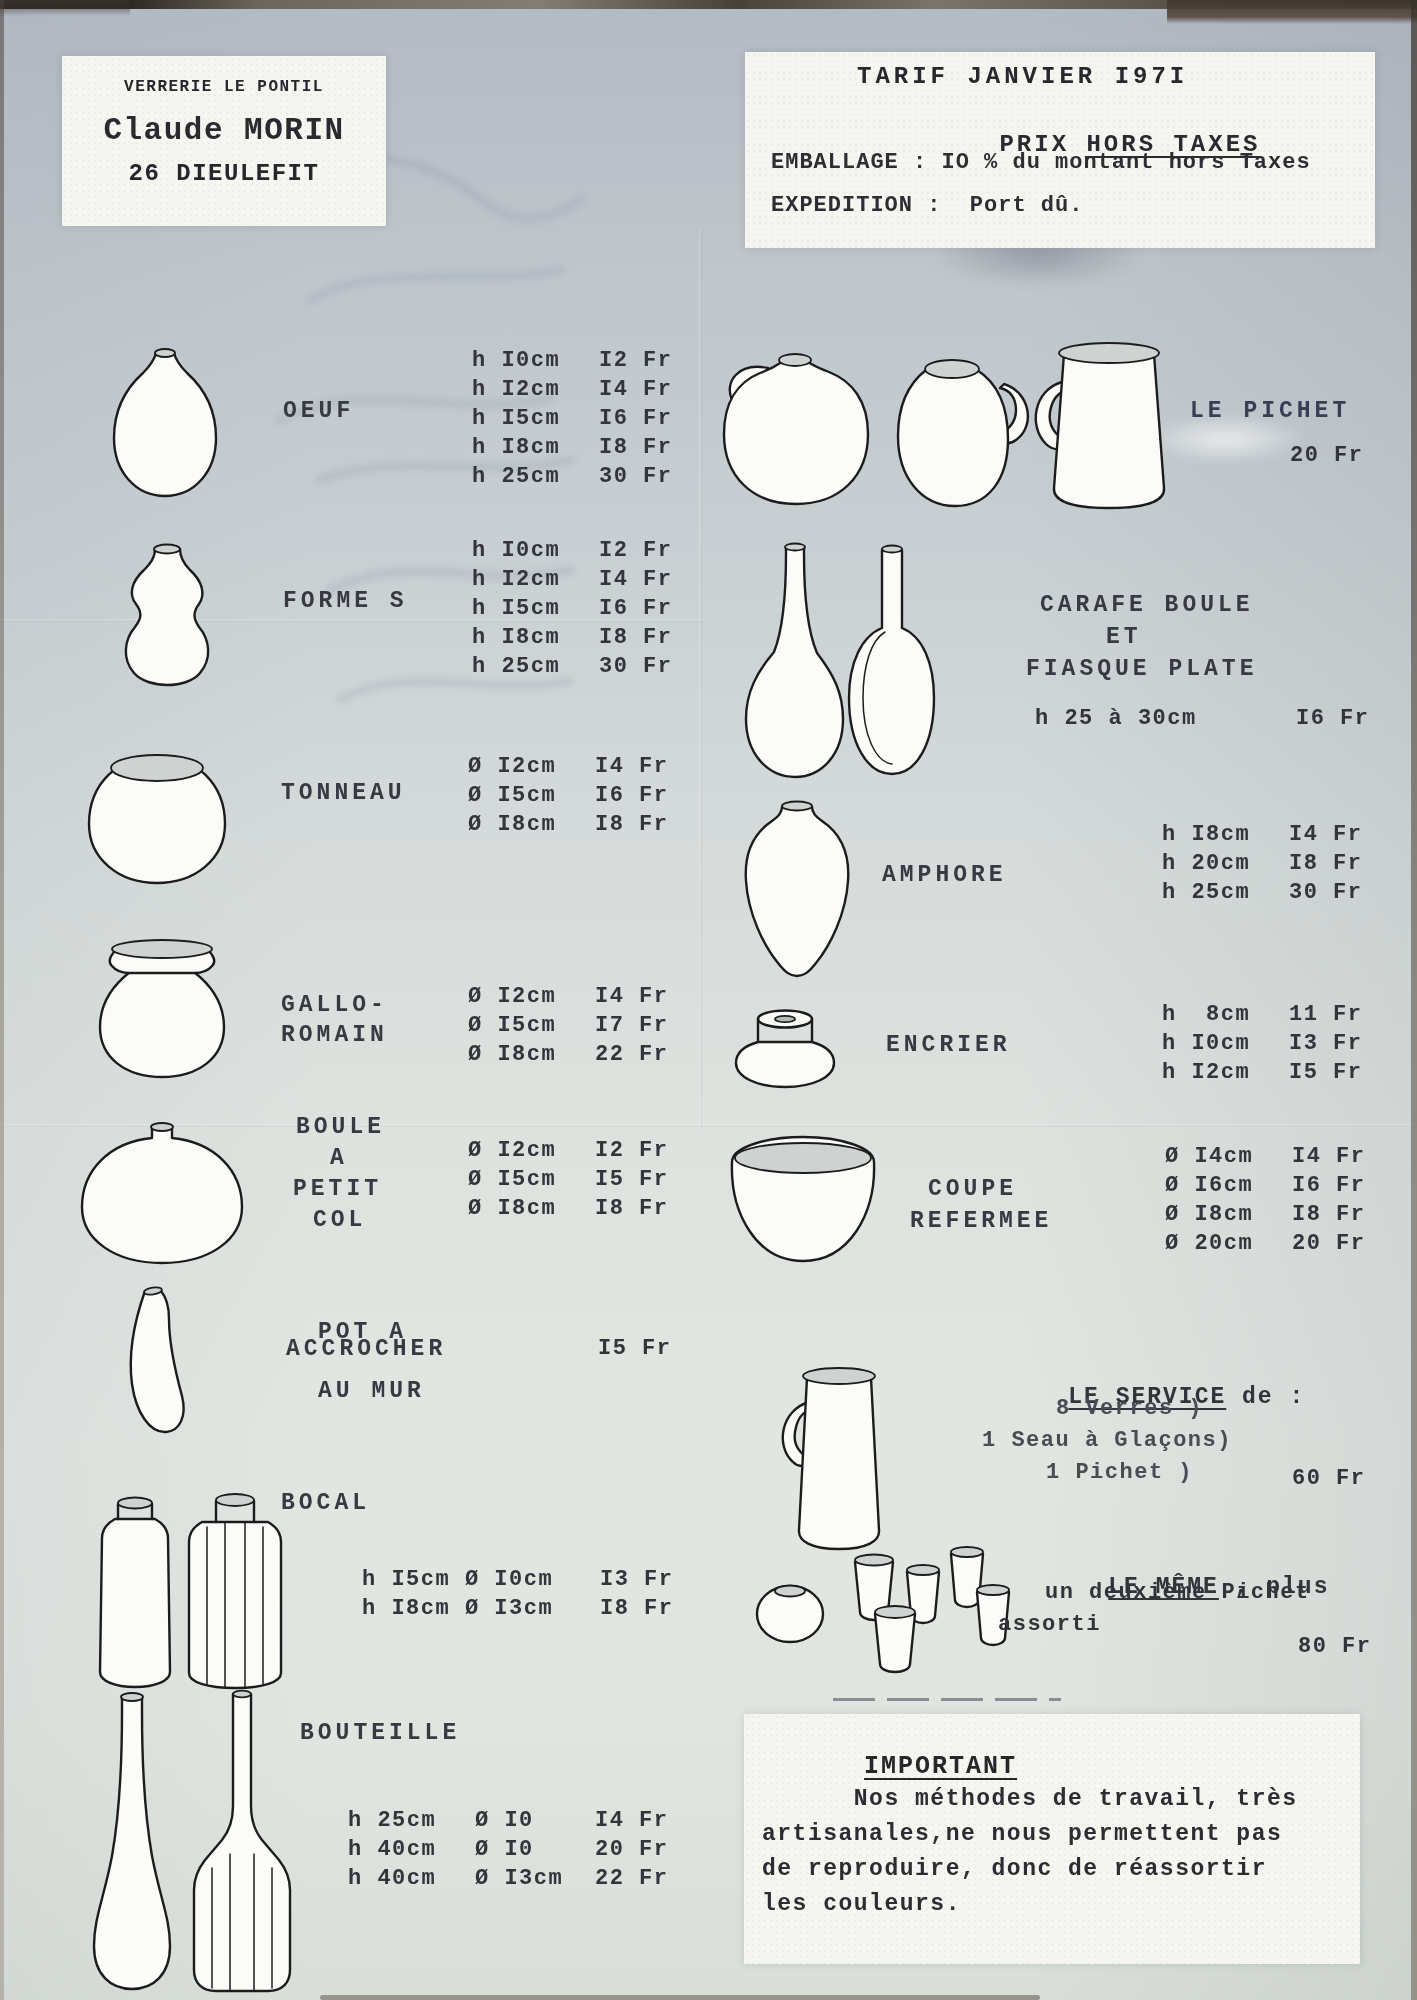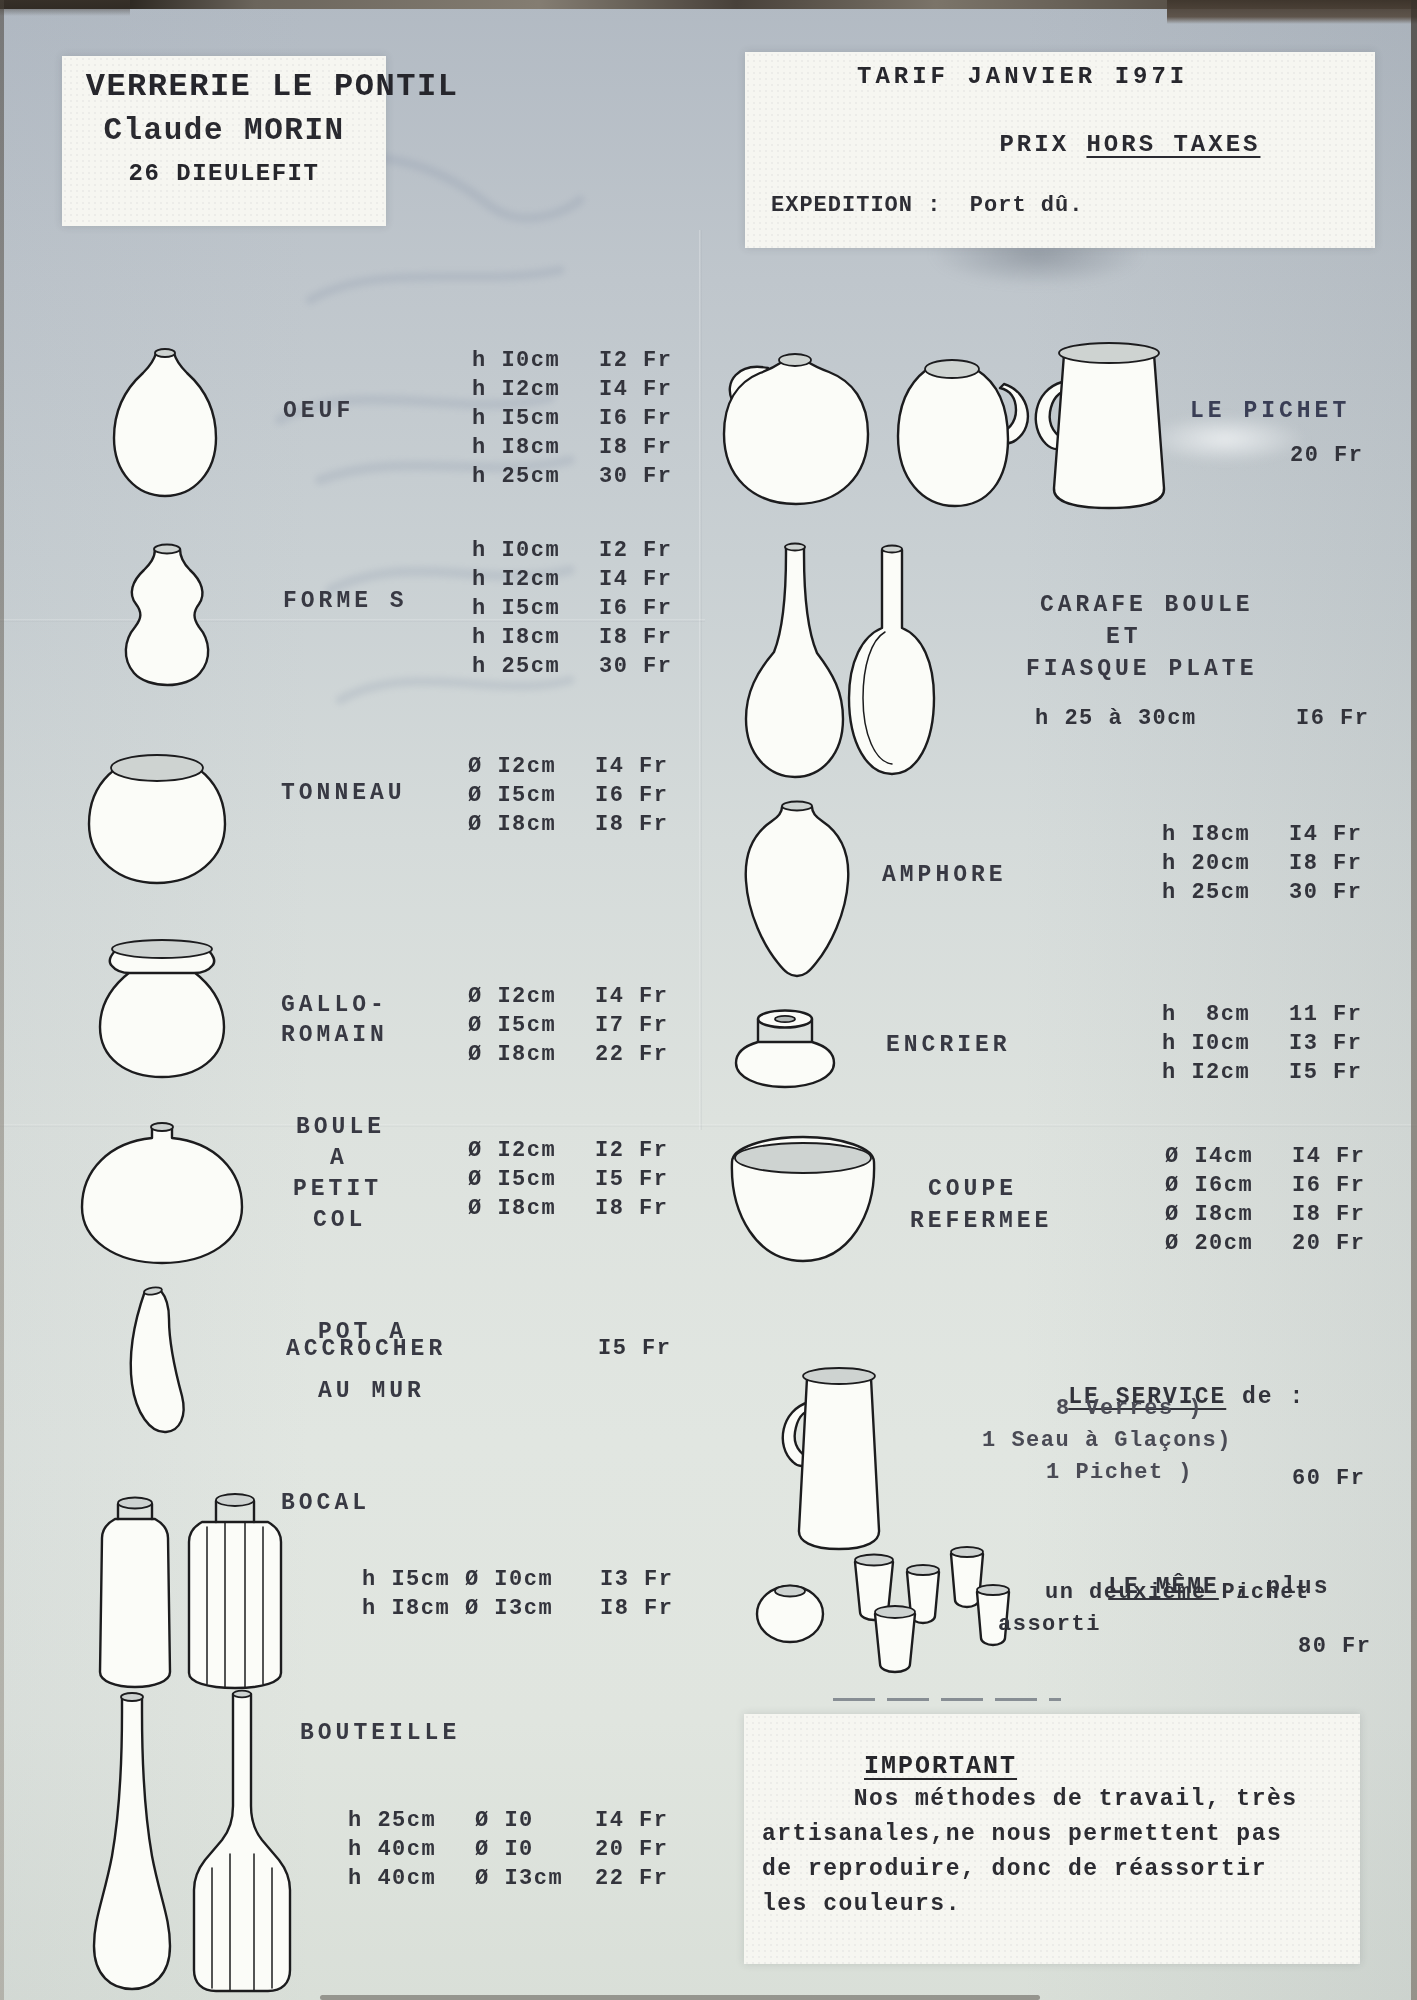--- a/index.html
+++ b/index.html
@@ -50,30 +50,31 @@
   </svg>
 
   <div class="edge" style="left:0;top:0;width:1417px;height:9px;background:linear-gradient(90deg,#2d2822 0%,#2d2822 9%,#6b655c 18%,#847d72 38%,#48413a 52%,#7b7469 66%,#5b544b 82%,#332c25 100%);"></div>
   <div class="edge" style="right:0;top:0;width:250px;height:24px;background:linear-gradient(180deg,#3e352c,#55493e 70%,rgba(85,73,62,0));opacity:.9;"></div>
   <div class="edge" style="left:0;top:0;width:130px;height:16px;background:linear-gradient(180deg,#38312a,rgba(56,49,42,0));opacity:.85;"></div>
   <div class="edge" style="left:0;top:0;width:4px;height:2000px;background:linear-gradient(#49433b,#8b857b 60%,#9a948a);opacity:.55;"></div>
   <div class="edge" style="right:0;top:0;width:6px;height:2000px;background:linear-gradient(#38312a,#6f6860 50%,#7d766d);opacity:.7;"></div>
   <div class="edge" style="left:320px;bottom:0;width:720px;height:5px;background:#514c44;opacity:.5;border-radius:3px;"></div>
 
   <div class="hbox" style="left:62px;top:56px;width:324px;height:170px;">
-    <span class="t" style="left:50%;top:18px;transform:translateX(-50%);font-size:32px;color:#26262c;margin-left:48px;">VERRERIE LE PONTIL</span>
+    <span class="t" style="left:50%;top:18px;transform:translateX(-50%);font-size:16px;color:#26262c;">VERRERIE LE PONTIL</span>
     <span class="t" style="left:50%;top:62px;transform:translateX(-50%);font-size:31px;color:#2a2a30;">Claude MORIN</span>
     <span class="t" style="left:50%;top:105px;transform:translateX(-50%);font-size:24px;color:#26262c;">26 DIEULEFIT</span>
   </div>
 
   <div class="hbox" style="left:745px;top:52px;width:630px;height:196px;">
     <span class="t" style="left:112px;top:12px;font-size:24px;letter-spacing:4px;color:#27272d;">TARIF JANVIER I97I</span>
     <span class="t" style="left:150px;top:54px;font-size:24px;letter-spacing:3px;color:#2a2a31;">
       <span>PRIX </span><u>HORS TAXES</u>
     </span>
+    <span class="t" style="left:26px;top:98px;font-size:22px;letter-spacing:1px;color:#2d2d34;">EMBALLAGE : IO % du montant hors Taxes</span>
     <span class="t" style="left:26px;top:141px;font-size:22px;letter-spacing:1px;color:#2d2d34;">EXPEDITION :  Port dû.</span>
   </div>
 
   <svg class="draw" style="left:95px;top:345px;" width="140" height="160" viewBox="0 0 140 160">
     <path d="M61,8 C59,16 54,22 48,28 C29,45 19,66 19,93 C19,127 41,151 70,151 C99,151 121,127 121,93 C121,66 111,45 92,28 C86,22 81,16 79,8 Z"></path>
     <ellipse class="open" cx="70" cy="8" rx="10" ry="4"></ellipse>
   </svg>
   <span class="t lbl" style="left:283px;top:398px;">OEUF</span>
   <div class="rows" style="left:472px;top:346px;">
     <div class="prow"><span class="c1">h I0cm</span><span class="c2">I2 Fr</span></div>

